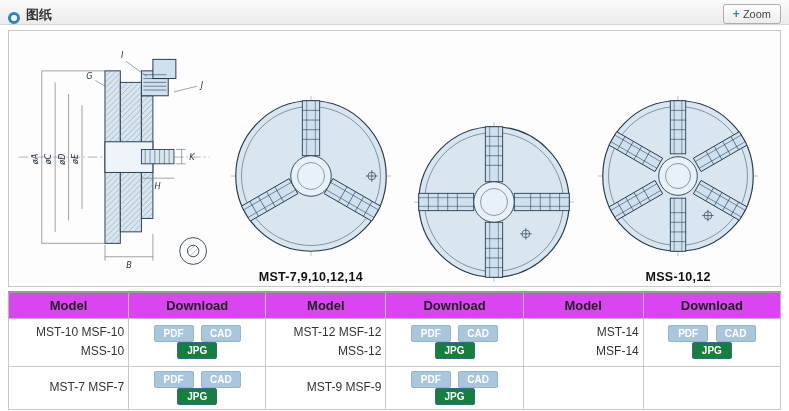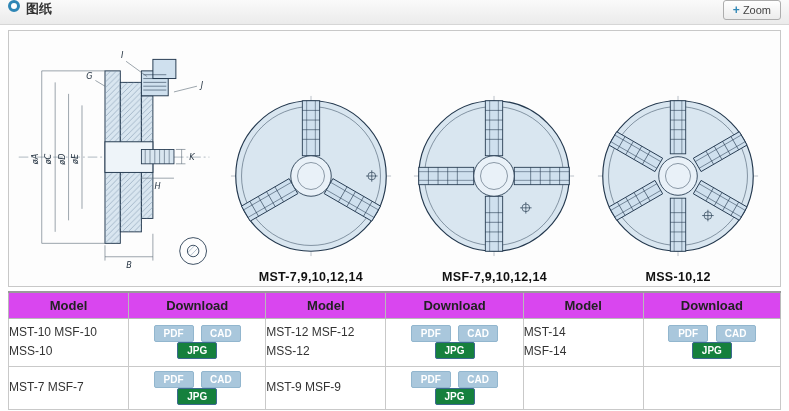--- a/index.html
+++ b/index.html
@@ -4,21 +4,21 @@
 <style>
   * { box-sizing: border-box; }
   html, body { margin: 0; padding: 0; }
   body {
     width: 789px; height: 411px; overflow: hidden;
     background: #ffffff;
     font-family: "Liberation Sans", sans-serif;
   }
   
   .topbar {
-    height: 25px; display: flex; align-items: flex-start;
+    height: 25px; display: flex; align-items: flex-end;
     padding: 0 8px;
     background: linear-gradient(#fafafa, #ebebeb);
     border-bottom: 1px solid #d6d6d6;
   }
   .bullet {
     width: 12px; height: 12px; border-radius: 50%;
     border: 3px solid #2e86b5; background: #fff;
     margin-right: 6px; flex: 0 0 auto;
   }
   .title { font-size: 13px; font-weight: bold; color: #333; }
@@ -57,21 +57,21 @@
     height: 26px; background: #d946ef;
     border: 1px solid #b9b9b9; border-top: 2px solid #9a9a9a;
     font-size: 13px; font-weight: bold; color: #222; text-align: center;
   }
   .tbl td {
     border: 1px solid #c9c9c9; font-size: 12px; color: #333;
     padding: 4px 4px; vertical-align: middle;
   }
   tr.r1 td { height: 48px; }
   tr.r2 td { height: 36px; }
-  td.model { text-align: left; padding-left: 0; white-space: pre-line; line-height: 1.55; }
+  td.model { text-align: right; padding-left: 0; white-space: pre-line; line-height: 1.55; }
   td.dl { text-align: center; }
   .btn {
     display: inline-block; min-width: 40px; padding: 2px 0; margin: 0 2px;
     font-size: 10px; font-weight: bold; color: #fff; text-align: center;
     border-radius: 2px; text-decoration: none; cursor: pointer;
   }
   .btn-light { background: #a9c7dc; border: 1px solid #92b6ce; }
   .btn-dark  { background: #15803d; border: 1px solid #3d6990; }
 </style>
 </head>
@@ -228,21 +228,20 @@
         <use href="#jaw4" transform="translate(85 85) rotate(180)"></use>
         <use href="#jaw4" transform="translate(85 85) rotate(270)"></use>
         <circle cx="85" cy="85" r="21" fill="#e9f1f8" stroke="#23384e" stroke-width="0.9"></circle>
         <circle cx="85" cy="85" r="14" fill="none" stroke="#23384e" stroke-width="0.5"></circle>
         <g stroke="#23384e" stroke-width="0.7" fill="none">
           <circle cx="118" cy="118" r="4"></circle>
           <line x1="112" y1="118" x2="124" y2="118"></line>
           <line x1="118" y1="112" x2="118" y2="124"></line>
         </g>
       </svg>
-      <div class="fig-label">MSF-7,9,10,12,14</div>
     </div>
 
     <div class="fig">
       <svg viewBox="0 0 170 170">
         <defs>
           <g id="jaw6">
             <rect x="-8" y="-78" width="16" height="55" fill="#cfe0ee" stroke="#23384e" stroke-width="0.9"></rect>
             <line x1="-8" y1="-68" x2="8" y2="-68" stroke="#23384e" stroke-width="0.6"></line>
             <line x1="-8" y1="-58" x2="8" y2="-58" stroke="#23384e" stroke-width="0.6"></line>
             <line x1="-8" y1="-48" x2="8" y2="-48" stroke="#23384e" stroke-width="0.6"></line>

